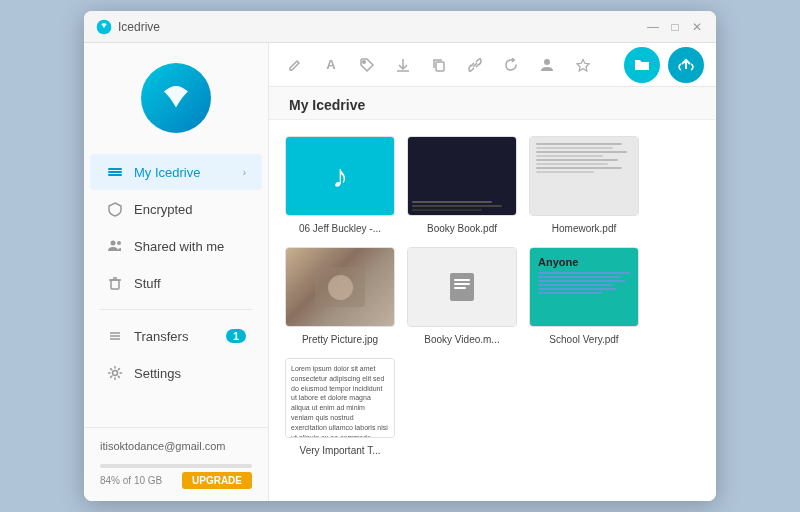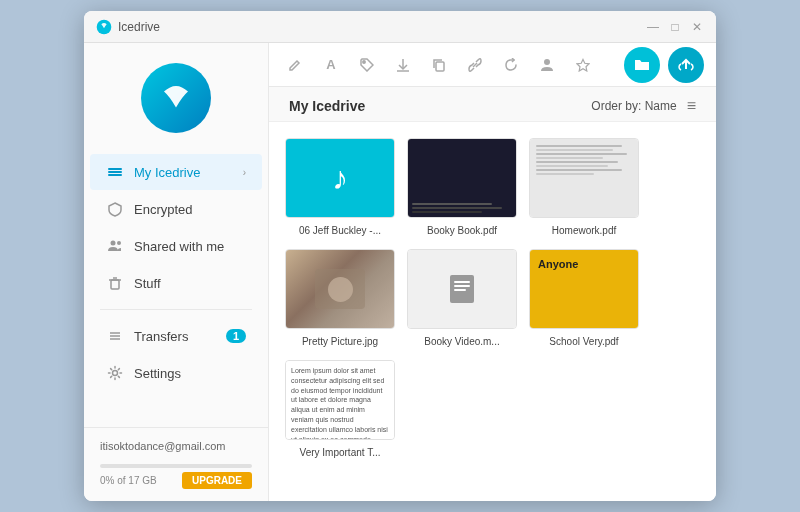--- a/index.html
+++ b/index.html
@@ -309,22 +309,23 @@
       width: 100%;
       height: 100%;
       display: flex;
       align-items: center;
       justify-content: center;
       background: #f0f0f0;
     }
     .school-preview {
       width: 100%;
       height: 100%;
-      background: #eab308;
-      display: flex;
+      background: #14b8a6;
+      display: flex;
+      flex-direction: column;
       padding: 8px;
     }
     .school-title {
       font-size: 11px;
       font-weight: bold;
       color: #222;
       margin-bottom: 4px;
     }
     .school-lines {
       display: flex;
@@ -451,21 +452,21 @@
           <span>Settings</span>
         </div>
       </nav>
 
       <div class="sidebar-footer">
         <div class="user-email">itisoktodance@gmail.com</div>
         <div class="storage-bar-bg">
           <div class="storage-bar-fill"></div>
         </div>
         <div class="storage-info">
-          <span class="storage-text">0% of 17 GB</span>
+          <span class="storage-text">84% of 10 GB</span>
           <button class="upgrade-btn">UPGRADE</button>
         </div>
       </div>
     </div>
 
     <div class="content-area">
 
       <div class="toolbar">
 
         <button class="toolbar-btn" title="Edit">
@@ -540,24 +541,20 @@
               <polyline points="5,8 9,4 13,8" stroke="white" stroke-width="2" fill="none"></polyline>
               <path d="M4 14 Q2 13 2 11 Q2 9 4 8" stroke="white" stroke-width="1.5" fill="none"></path>
               <path d="M14 14 Q16 13 16 11 Q16 9 14 8" stroke="white" stroke-width="1.5" fill="none"></path>
             </svg>
           </button>
         </div>
       </div>
 
       <div class="content-header">
         <span class="breadcrumb-title">My Icedrive</span>
-        <div class="order-controls">
-          <span>Order by: Name</span>
-          <span class="order-menu-icon">≡</span>
-        </div>
       </div>
 
       <div class="files-grid">
 
         <div class="file-card">
           <div class="file-thumb">
             <div class="thumb-music">
               <span class="thumb-music-icon">♪</span>
             </div>
           </div>

